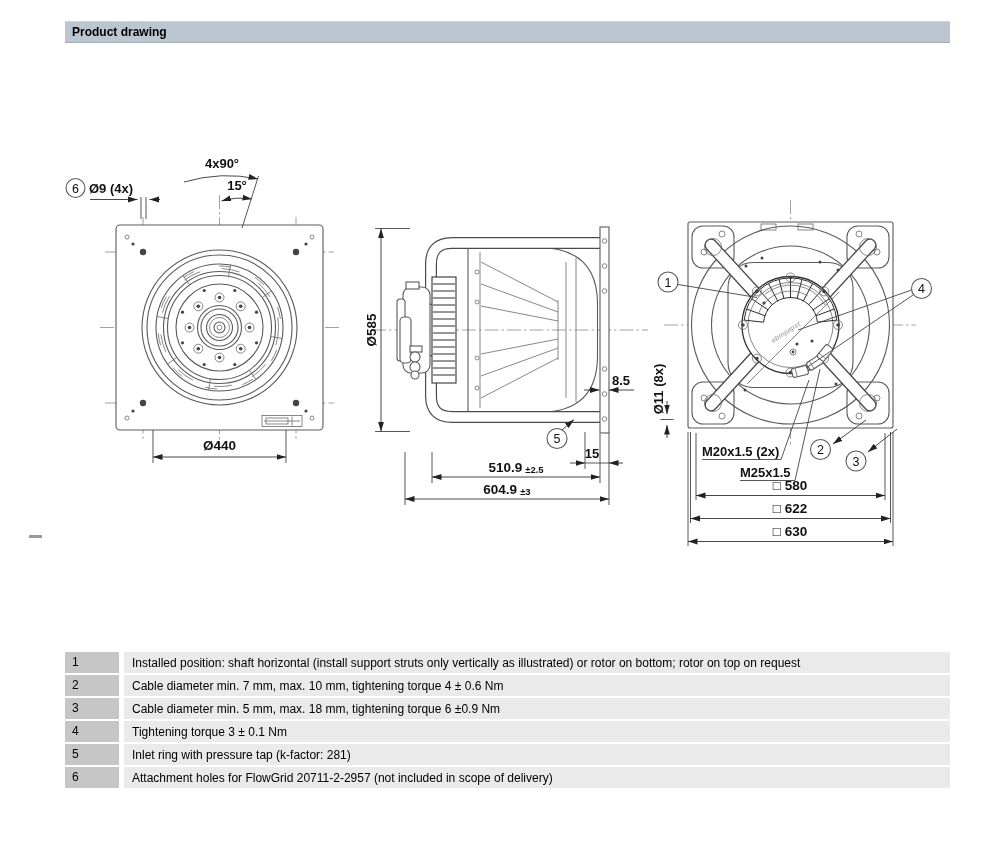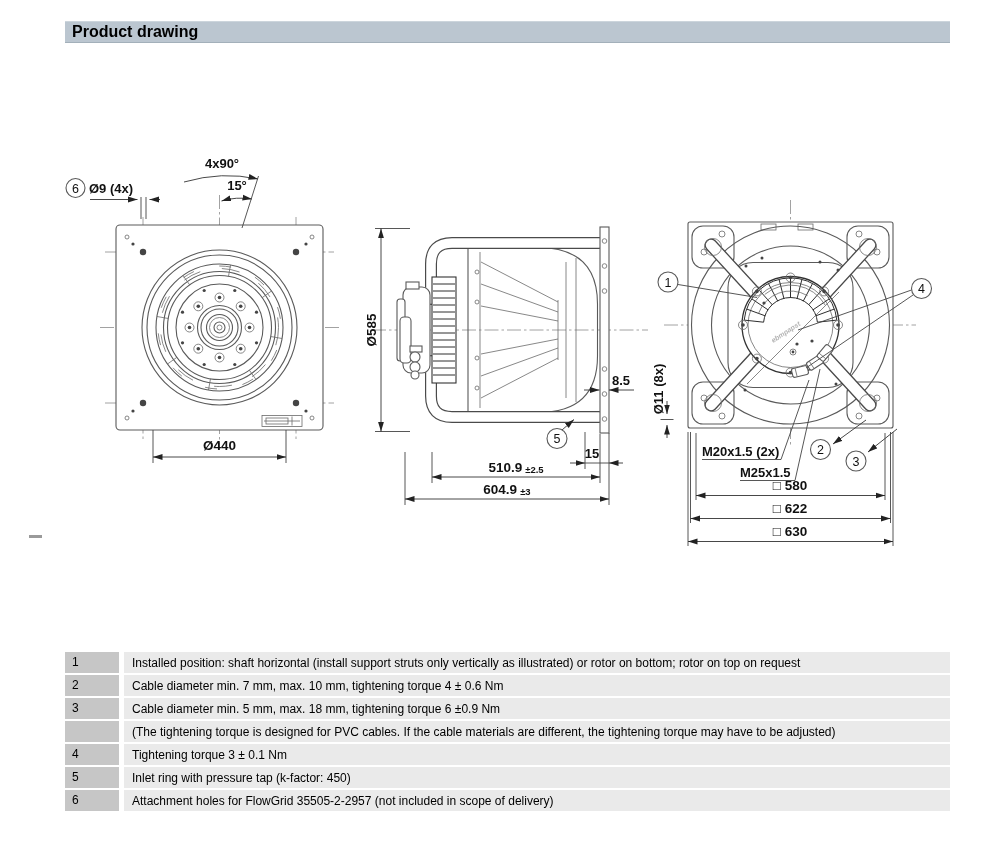--- a/index.html
+++ b/index.html
@@ -1,20 +1,20 @@
 <!DOCTYPE html>
 <html><head>
 <meta charset="utf-8">
 <style>
   html,body{margin:0;padding:0;background:#fff;}
   body{font-family:"Liberation Sans",sans-serif;}
   #page{position:relative;width:1000px;height:846px;background:#fff;overflow:hidden;}
   .hdr{position:absolute;left:65px;top:21px;width:885px;height:22px;background:#bbc6d0;
        border-top:1px solid #ccd5dc;border-bottom:1px solid #a3b0ba;box-sizing:border-box;}
-  .hdr span{display:block;font-size:16px;font-weight:bold;color:#000;line-height:20px;padding-left:7px;}
+  .hdr span{display:block;font-size:12px;font-weight:bold;color:#000;line-height:20px;padding-left:7px;}
   #dwg{position:absolute;left:0;top:0;width:1000px;height:846px;}
   .mdash{position:absolute;left:29px;top:535px;width:13px;height:3px;background:#9a9a9a;}
   
   .g{stroke:#5a5a5a;stroke-width:1.1;fill:none;}
   .gf{stroke:#5a5a5a;stroke-width:1.1;fill:#fff;}
   .gt{stroke:#6a6a6a;stroke-width:.8;fill:none;}
   .cl{stroke:#8a8a8a;stroke-width:.8;fill:none;stroke-dasharray:14 3 2.5 3;}
   .thin{stroke:#444;stroke-width:.9;fill:none;}
   .dim{stroke:#333;stroke-width:.9;fill:none;marker-start:url(#arr);marker-end:url(#arr);}
   .dim1{stroke:#333;stroke-width:.9;fill:none;marker-end:url(#arr);}
@@ -383,34 +383,30 @@
       <div class="trow">
         <div class="tnum">2</div>
         <div class="ttext">Cable diameter min. 7 mm, max. 10 mm, tightening torque 4 ± 0.6 Nm</div>
       </div>
 
       <div class="trow">
         <div class="tnum">3</div>
         <div class="ttext">Cable diameter min. 5 mm, max. 18 mm, tightening torque 6 ±0.9 Nm</div>
       </div>
 
-      <div class="trow">
-        <div class="tnum"></div>
-        <div class="ttext">(The tightening torque is designed for PVC cables. If the cable materials are different, the tightening torque may have to be adjusted)</div>
-      </div>
 
       <div class="trow">
         <div class="tnum">4</div>
         <div class="ttext">Tightening torque 3 ± 0.1 Nm</div>
       </div>
 
       <div class="trow">
         <div class="tnum">5</div>
-        <div class="ttext">Inlet ring with pressure tap (k-factor: 450)</div>
+        <div class="ttext">Inlet ring with pressure tap (k-factor: 281)</div>
       </div>
 
       <div class="trow">
         <div class="tnum">6</div>
-        <div class="ttext">Attachment holes for FlowGrid 35505-2-2957 (not included in scope of delivery)</div>
+        <div class="ttext">Attachment holes for FlowGrid 20711-2-2957 (not included in scope of delivery)</div>
       </div>
     </div>
 
 </div>
 
 </body></html>

